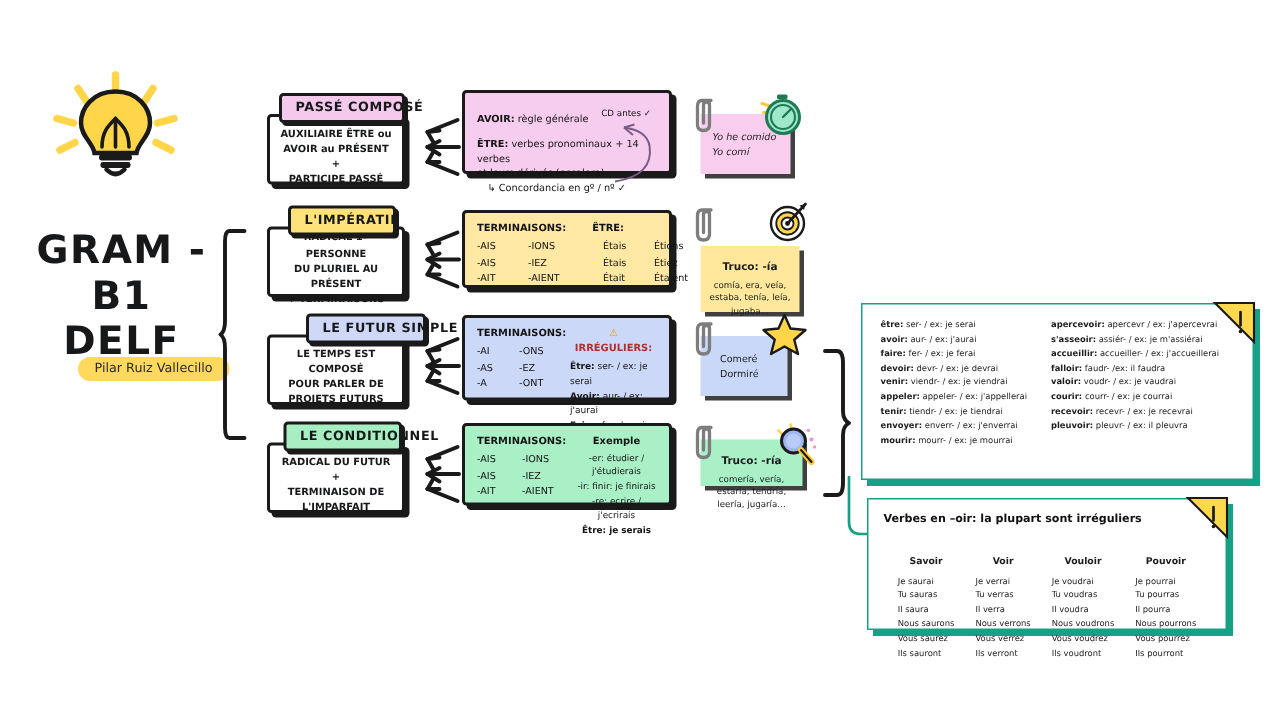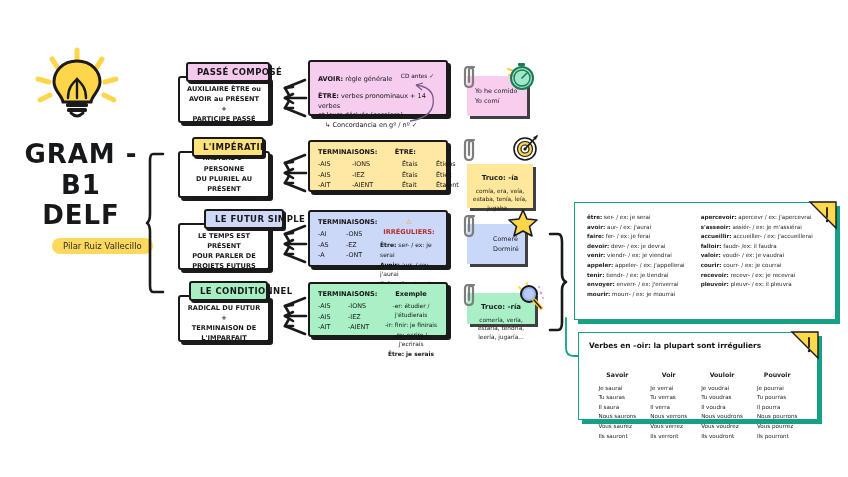--- a/index.html
+++ b/index.html
@@ -8,21 +8,21 @@
     background: #ffffff;
     font-family: "DejaVu Sans", sans-serif;
     position: relative;
     overflow: hidden;
   }
   .canvas { position: absolute; inset: 0; }
 
   
   .bulb { position: absolute; left: 22px; top: 48px; width: 110px; height: 72px; }
   .title-main {
-    position: absolute; left: 6px; top: 139px; width: 150px;
+    position: absolute; left: 6px; top: 152px; width: 150px;
     text-align: center; font-weight: bold; font-size: 26px; letter-spacing: 1px;
     color: #17181a; line-height: 1.18;
     font-family: "DejaVu Sans", sans-serif;
   }
   .title-line2 { display:block; }
   .author-pill {
     position: absolute; left: 52px; top: 238px;
     background: #ffd85e; border-radius: 12px;
     padding: 3px 11px; font-size: 8.5px; font-weight: normal; color: #2a2a2a;
     white-space: nowrap;
@@ -207,21 +207,21 @@
       <div style="margin-left:7px;">↳ Concordancia en gº / nº ✓</div>
       <svg style="position:absolute; right:-2px; top:4px;" width="40" height="48" viewBox="0 0 40 48">
         <path d="M10 42 Q36 38 33 18 Q31 8 16 6" fill="none" stroke="#7a5a86" stroke-width="1.3"></path>
         <path d="M16 6 L23 4" fill="none" stroke="#7a5a86" stroke-width="1.3"></path>
         <path d="M16 6 L22 11" fill="none" stroke="#7a5a86" stroke-width="1.3"></path>
       </svg>
     </div>
   </div>
 
   <div class="sticky pink" style="left:467px; top:76px; width:60px; height:40px; text-align:left; padding-left:8px; padding-top:11px;">
-    <span class="note-body" style="white-space:pre-line;">Yo he comido
+    <span class="note-body" style="white-space:pre-line;font-style:italic;">Yo he comido
 Yo comí</span>
   </div>
   <div class="clip" style="left:463px; top:64px;">
     <svg width="16" height="26" viewBox="0 0 16 26">
       <path d="M11 3 L5 3 Q2 3 2 7 L2 19 Q2 23 6 23 Q10 23 10 19 L10 6 Q10 4 8 4 Q6 4 6 6 L6 18" fill="none" stroke="#7d7d7d" stroke-width="2.2" stroke-linecap="round"></path>
     </svg>
   </div>
   <div style="position:absolute; left:507px; top:62px; z-index:9;">
     <svg width="28" height="30" viewBox="0 0 28 30">
       <g stroke="#ffc83d" stroke-width="2" stroke-linecap="round">
@@ -302,21 +302,21 @@
       <circle cx="13" cy="15" r="4" fill="#ffffff" stroke="#1a1a1a" stroke-width="1.2"></circle>
       <circle cx="13" cy="15" r="1.6" fill="#1a1a1a"></circle>
       <line x1="13" y1="15" x2="25" y2="2" stroke="#1a1a1a" stroke-width="1.8" stroke-linecap="round"></line>
       <path d="M25 2 L21 3 L24 6 Z" fill="#1a1a1a"></path>
     </svg>
   </div>
 
   <div class="chip blue" style="left:204px; top:209px; width:80px;">LE FUTUR SIMPLE</div>
 
   <div class="defcard" style="left:178px; top:223px; width:92px; height:47px; flex-direction:column; padding-top:13px;">
-    <span>LE TEMPS EST PRÉSENT</span>
+    <span>LE TEMPS EST COMPOSÉ</span>
     <span>POUR PARLER DE</span>
     <span>PROJETS FUTURS</span>
   </div>
 
   <div class="arrows" style="left:281px; top:224px;">
     <svg width="28" height="42" viewBox="0 0 28 42">
       <g fill="none" stroke="#1a1a1a" stroke-width="2.6" stroke-linecap="round" stroke-linejoin="round">
         <path d="M24 2 L4 10"></path>
           <path d="M4 10 L12 9"></path>
           <path d="M4 10 L8 17"></path>
@@ -351,21 +351,21 @@
         <div style="margin-top:2px; font-size:6px; line-height:1.65;">
           <div><span class="b">Être:</span><span> ser- / ex: je serai</span></div>
           <div><span class="b">Avoir:</span><span> aur- / ex: j'aurai</span></div>
           <div><span class="b">Faire:</span><span> fer- / ex: je ferai</span></div>
           <div><span class="b">Falloir:</span><span> faudr- /ex: il faudra</span></div>
         </div>
       </div>
     </div>
   </div>
 
-  <div class="sticky blue" style="left:467px; top:224px; width:58px; height:40px; text-align:left; padding-left:26px; padding-top:11px;">
+  <div class="sticky blue" style="left:467px; top:224px; width:58px; height:40px; text-align:left; padding-left:13px; padding-top:11px;">
     <span class="note-body" style="white-space:pre-line;">Comeré
 Dormiré</span>
   </div>
   <div class="clip" style="left:463px; top:213px;">
     <svg width="16" height="26" viewBox="0 0 16 26">
       <path d="M11 3 L5 3 Q2 3 2 7 L2 19 Q2 23 6 23 Q10 23 10 19 L10 6 Q10 4 8 4 Q6 4 6 6 L6 18" fill="none" stroke="#7d7d7d" stroke-width="2.2" stroke-linecap="round"></path>
     </svg>
   </div>
   <div style="position:absolute; left:508px; top:208px; z-index:9;">
     <svg width="30" height="30" viewBox="0 0 30 30">

